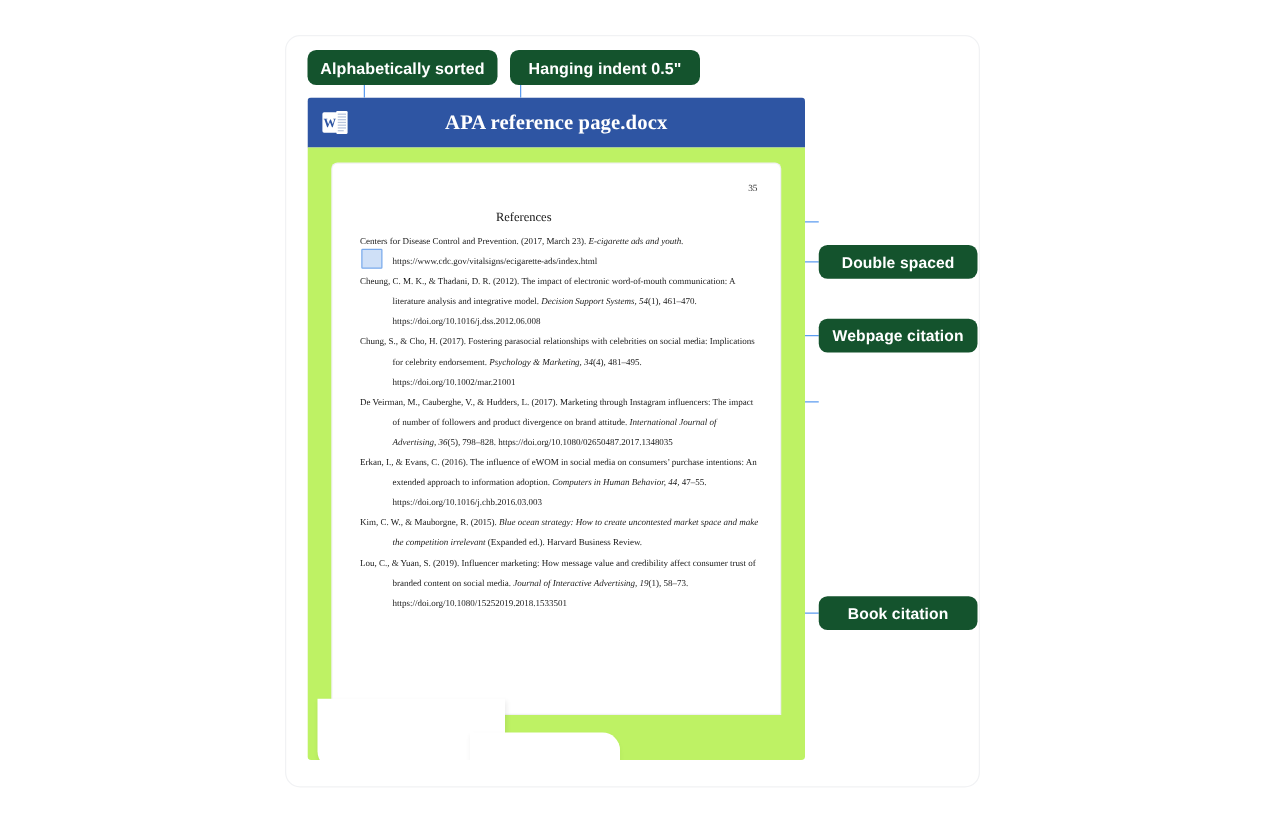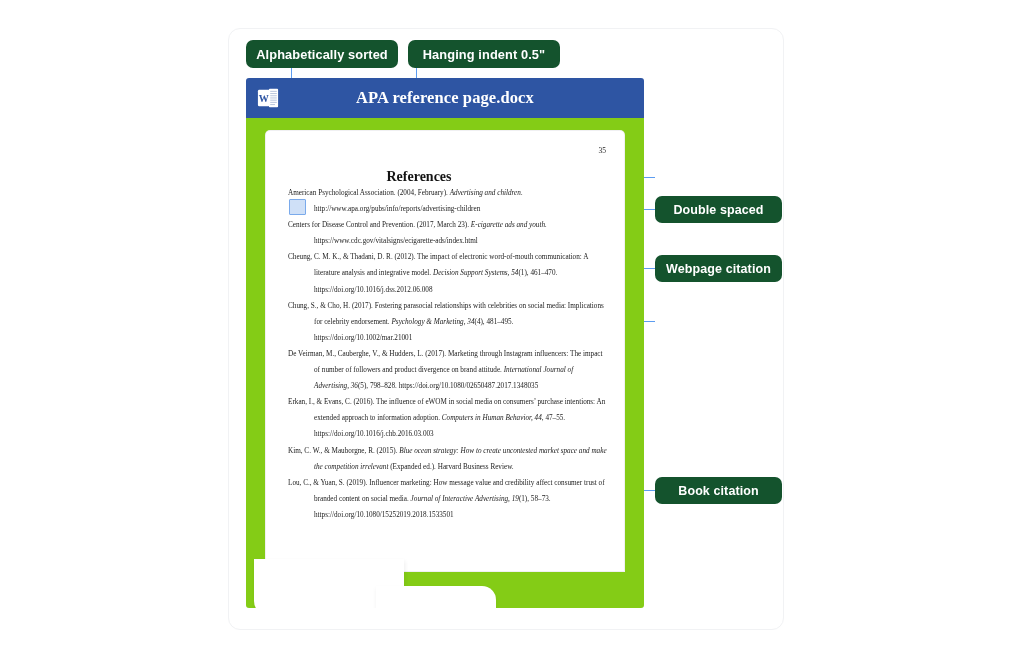--- a/index.html
+++ b/index.html
@@ -61,21 +61,21 @@
     letter-spacing: .1px;
     padding-right: 44px;
     font-family: Liberation Serif, serif;
   }
 
   
   .doc-canvas {
     position: absolute;
     left: 0; top: 40px;
     width: 398px; height: 490px;
-    background: #84cc16;
+    background: #bef264;
   }
   .page {
     position: absolute;
     left: 20px; top: 13px;
     width: 358px; height: 440px;
     background: #ffffff;
     border-radius: 4px 4px 0 0;
     box-shadow: 0 0 0 1px #f0f0f2;
   }
   
@@ -102,22 +102,22 @@
     font-family: "Liberation Serif", serif;
     font-size: 7.5px;
     color: #2b2b2b;
   }
   .refs-heading {
     position: absolute;
     left: 0; top: 38px;
     width: 358px;
     text-align: center;
     font-family: "Liberation Serif", serif;
-    font-size: 14px;
-    font-weight: bold;
+    font-size: 10px;
+    font-weight: normal;
     color: #141414;
     padding-right: 52px;
   }
   .ref-list {
     position: absolute;
     left: 22px; top: 54px;
     width: 320px;
     font-family: "Liberation Serif", serif;
     font-size: 7.2px;
     line-height: 16.1px;
@@ -238,21 +238,20 @@
         </svg>
       </div>
       <div class="title-text">APA reference page.docx</div>
     </div>
 
     <div class="doc-canvas">
       <div class="page">
         <div class="page-number">35</div>
         <div class="refs-heading">References</div>
         <div class="ref-list" id="ref-list">
-            <p class="ref">American Psychological Association. (2004, February). <i>Advertising and children.</i> http://www.apa.org/pubs/info/reports/advertising-children</p>
             <p class="ref">Centers for Disease Control and Prevention. (2017, March 23). <i>E-cigarette ads and youth.</i> https://www.cdc.gov/vitalsigns/ecigarette-ads/index.html</p>
             <p class="ref">Cheung, C. M. K., &amp; Thadani, D. R. (2012). The impact of electronic word-of-mouth communication: A literature analysis and integrative model. <i>Decision Support Systems, 54</i>(1), 461–470. https://doi.org/10.1016/j.dss.2012.06.008</p>
             <p class="ref">Chung, S., &amp; Cho, H. (2017). Fostering parasocial relationships with celebrities on social media: Implications for celebrity endorsement. <i>Psychology &amp; Marketing, 34</i>(4), 481–495. https://doi.org/10.1002/mar.21001</p>
             <p class="ref">De Veirman, M., Cauberghe, V., &amp; Hudders, L. (2017). Marketing through Instagram influencers: The impact of number of followers and product divergence on brand attitude. <i>International Journal of Advertising, 36</i>(5), 798–828. https://doi.org/10.1080/02650487.2017.1348035</p>
             <p class="ref">Erkan, I., &amp; Evans, C. (2016). The influence of eWOM in social media on consumers’ purchase intentions: An extended approach to information adoption. <i>Computers in Human Behavior, 44</i>, 47–55. https://doi.org/10.1016/j.chb.2016.03.003</p>
             <p class="ref">Kim, C. W., &amp; Mauborgne, R. (2015). <i>Blue ocean strategy: How to create uncontested market space and make the competition irrelevant</i> (Expanded ed.). Harvard Business Review.</p>
             <p class="ref">Lou, C., &amp; Yuan, S. (2019). Influencer marketing: How message value and credibility affect consumer trust of branded content on social media. <i>Journal of Interactive Advertising, 19</i>(1), 58–73. https://doi.org/10.1080/15252019.2018.1533501</p>
           </div>
       </div>
       <div class="page-fold"></div>

